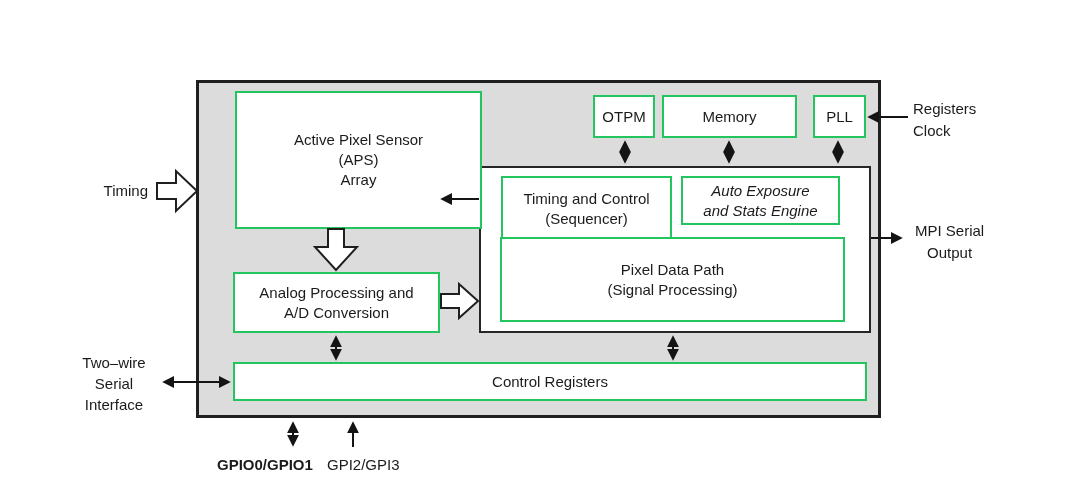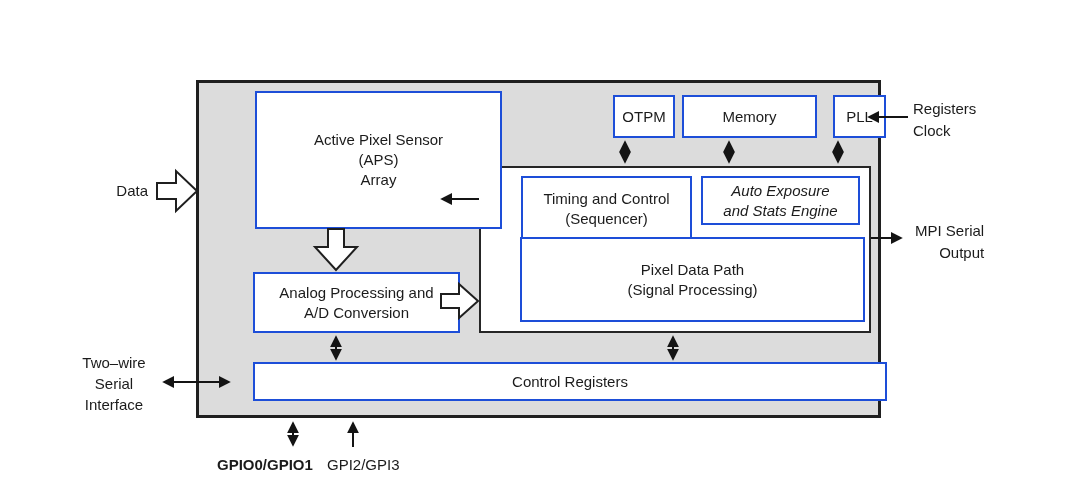--- a/index.html
+++ b/index.html
@@ -13,40 +13,40 @@
   }
   .chip{
     position:absolute;left:196px;top:80px;width:685px;height:338px;
     background:#dcdcdc;border:3px solid #1f1f1f;box-sizing:border-box;
   }
   .group{
     position:absolute;left:479px;top:166px;width:392px;height:167px;
     background:#ffffff;border:2px solid #262626;box-sizing:border-box;
   }
   .box{
-    position:absolute;background:#ffffff;border:2px solid #1d4ed8;
+    position:absolute;background:#ffffff;border:2px solid #22c55e;
     box-sizing:border-box;display:flex;align-items:center;justify-content:center;
-    text-align:center;font-size:15px;line-height:20px;margin-left:20px;
+    text-align:center;font-size:15px;line-height:20px;
   }
   .lbl{white-space:pre-line;}
   .aps{left:235px;top:91px;width:247px;height:138px;}
   .otpm{left:593px;top:95px;width:62px;height:43px;}
   .memory{left:662px;top:95px;width:135px;height:43px;}
   .pll{left:813px;top:95px;width:53px;height:43px;}
   .timing{left:501px;top:176px;width:171px;height:65px;}
   .autoexp{left:681px;top:176px;width:159px;height:49px;font-style:italic;}
   .pdp{left:500px;top:237px;width:345px;height:85px;}
   .analog{left:233px;top:272px;width:207px;height:61px;}
   .cr{left:233px;top:362px;width:634px;height:39px;}
   .ext{
     position:absolute;font-size:15px;line-height:21px;white-space:pre-line;
   }
   .power{left:56px;top:182px;width:92px;text-align:right;line-height:17px;}
   .extclock{left:913px;top:98px;text-align:left;line-height:22px;}
-  .mpi{left:915px;top:220px;text-align:right;line-height:22px;}
+  .mpi{left:915px;top:220px;text-align:center;line-height:22px;}
   .twowire{left:60px;top:352px;width:108px;text-align:center;line-height:21px;}
   .gpio01{left:217px;top:454px;font-weight:bold;}
   .gpi23{left:327px;top:454px;}
   .wires{position:absolute;left:0;top:0;pointer-events:none;}
   .thin{stroke:#141414;stroke-width:2;fill:none;}
   .hollow{fill:#ffffff;stroke:#1f1f1f;stroke-width:2;stroke-linejoin:miter;}
 </style>
 </head>
 <body>
 
@@ -83,21 +83,21 @@
 (Signal Processing)</span>
   </div>
   <div class="box analog">
     <span class="lbl">Analog Processing and
 A/D Conversion</span>
   </div>
   <div class="box cr">
     <span class="lbl">Control Registers</span>
   </div>
 
-  <div class="ext power">Data</div>
+  <div class="ext power">Timing</div>
   <div class="ext extclock">Registers
 Clock</div>
   <div class="ext mpi">MPI Serial
 Output</div>
   <div class="ext twowire">Two–wire
 Serial
 Interface</div>
   <div class="ext gpio01">GPIO0/GPIO1</div>
   <div class="ext gpi23">GPI2/GPI3</div>
 

